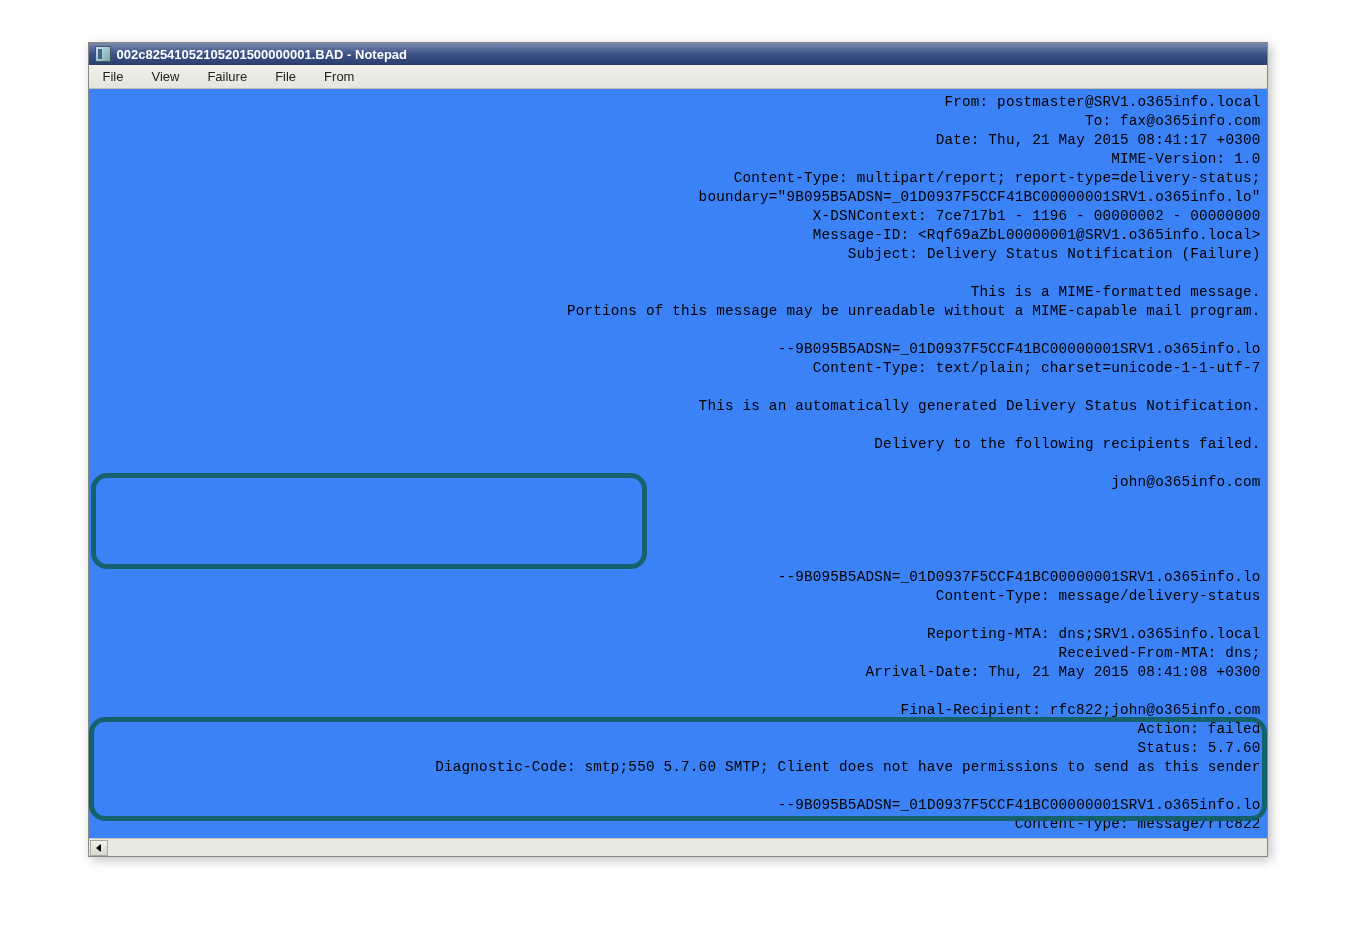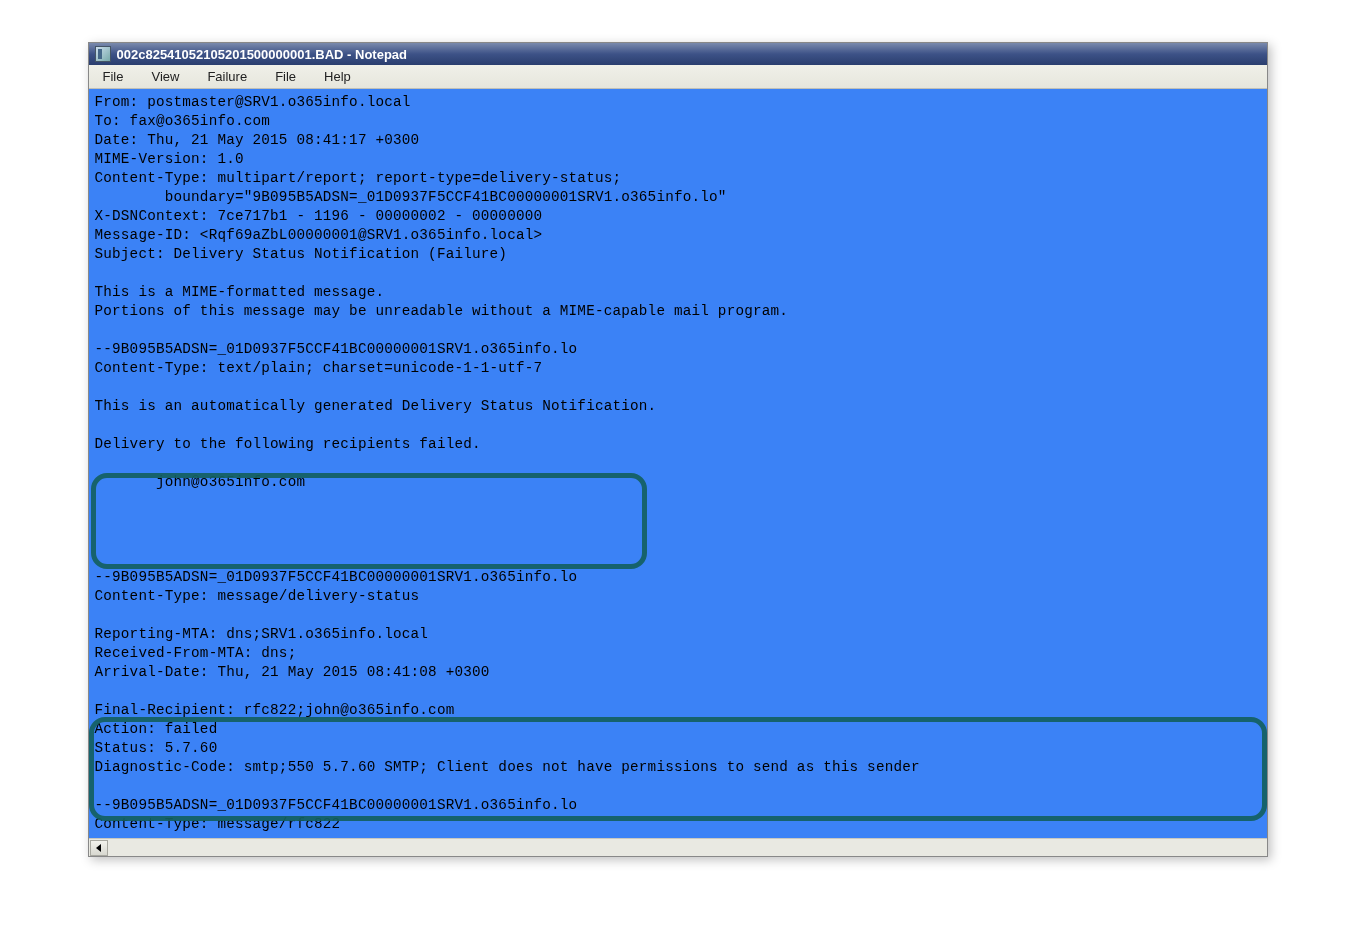--- a/index.html
+++ b/index.html
@@ -49,20 +49,21 @@
       font-size: 13px;
       color: #222;
     }
     .menu-item {
       padding: 2px 8px;
       cursor: default;
     }
     .content-wrapper {
       position: relative;
       padding: 2px 4px 2px 4px;
+      text-align: right;
     }
     .content {
       font-family: "Lucida Console", "Courier New", monospace;
       font-size: 14.3px;
       line-height: 1.33;
       white-space: pre;
       color: #000;
       letter-spacing: 0.2px;
       padding: 2px;
     }
@@ -117,21 +118,21 @@
   <div class="titlebar">
     <div class="titlebar-icon"></div>
     <span>002c82541052105201500000001.BAD - Notepad</span>
   </div>
 
   <div class="menubar">
     <div class="menu-item">File</div>
     <div class="menu-item">View</div>
     <div class="menu-item">Failure</div>
     <div class="menu-item">File</div>
-    <div class="menu-item">Help</div>
+    <div class="menu-item">From</div>
   </div>
 
   <div class="content-wrapper">
     <div class="content">From: postmaster@SRV1.o365info.local
 To: fax@o365info.com
 Date: Thu, 21 May 2015 08:41:17 +0300
 MIME-Version: 1.0
 Content-Type: multipart/report; report-type=delivery-status;
         boundary="9B095B5ADSN=_01D0937F5CCF41BC00000001SRV1.o365info.lo"
 X-DSNContext: 7ce717b1 - 1196 - 00000002 - 00000000

